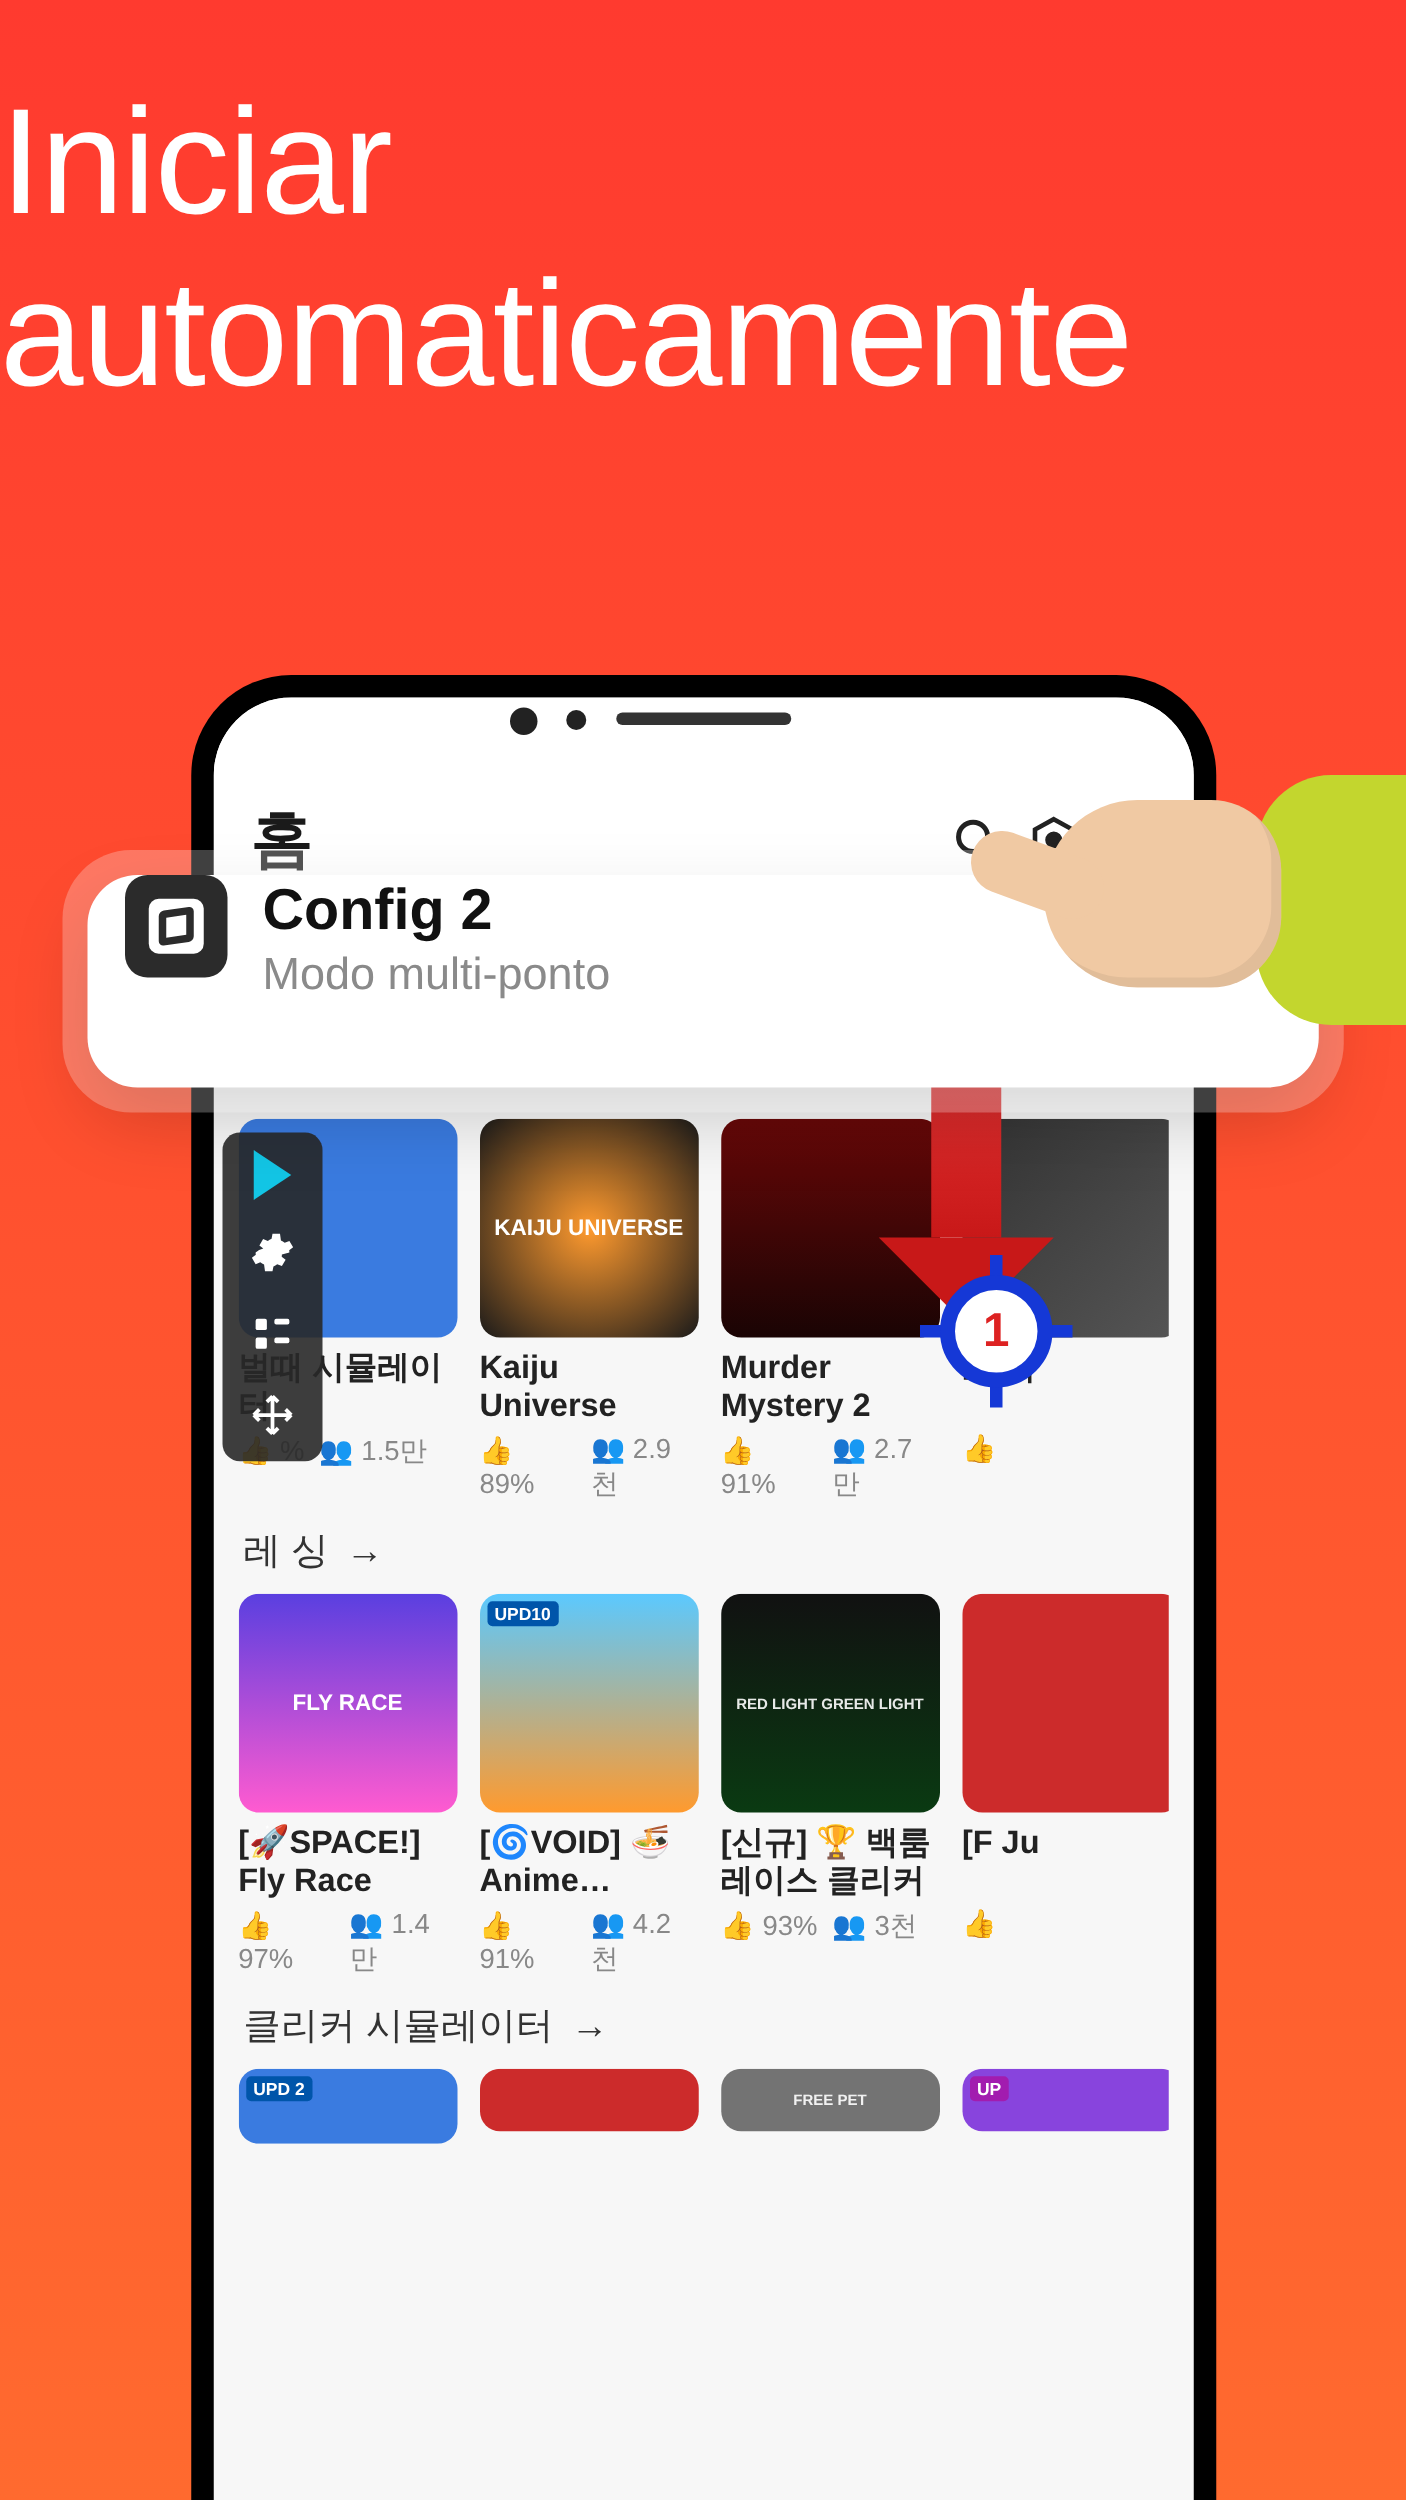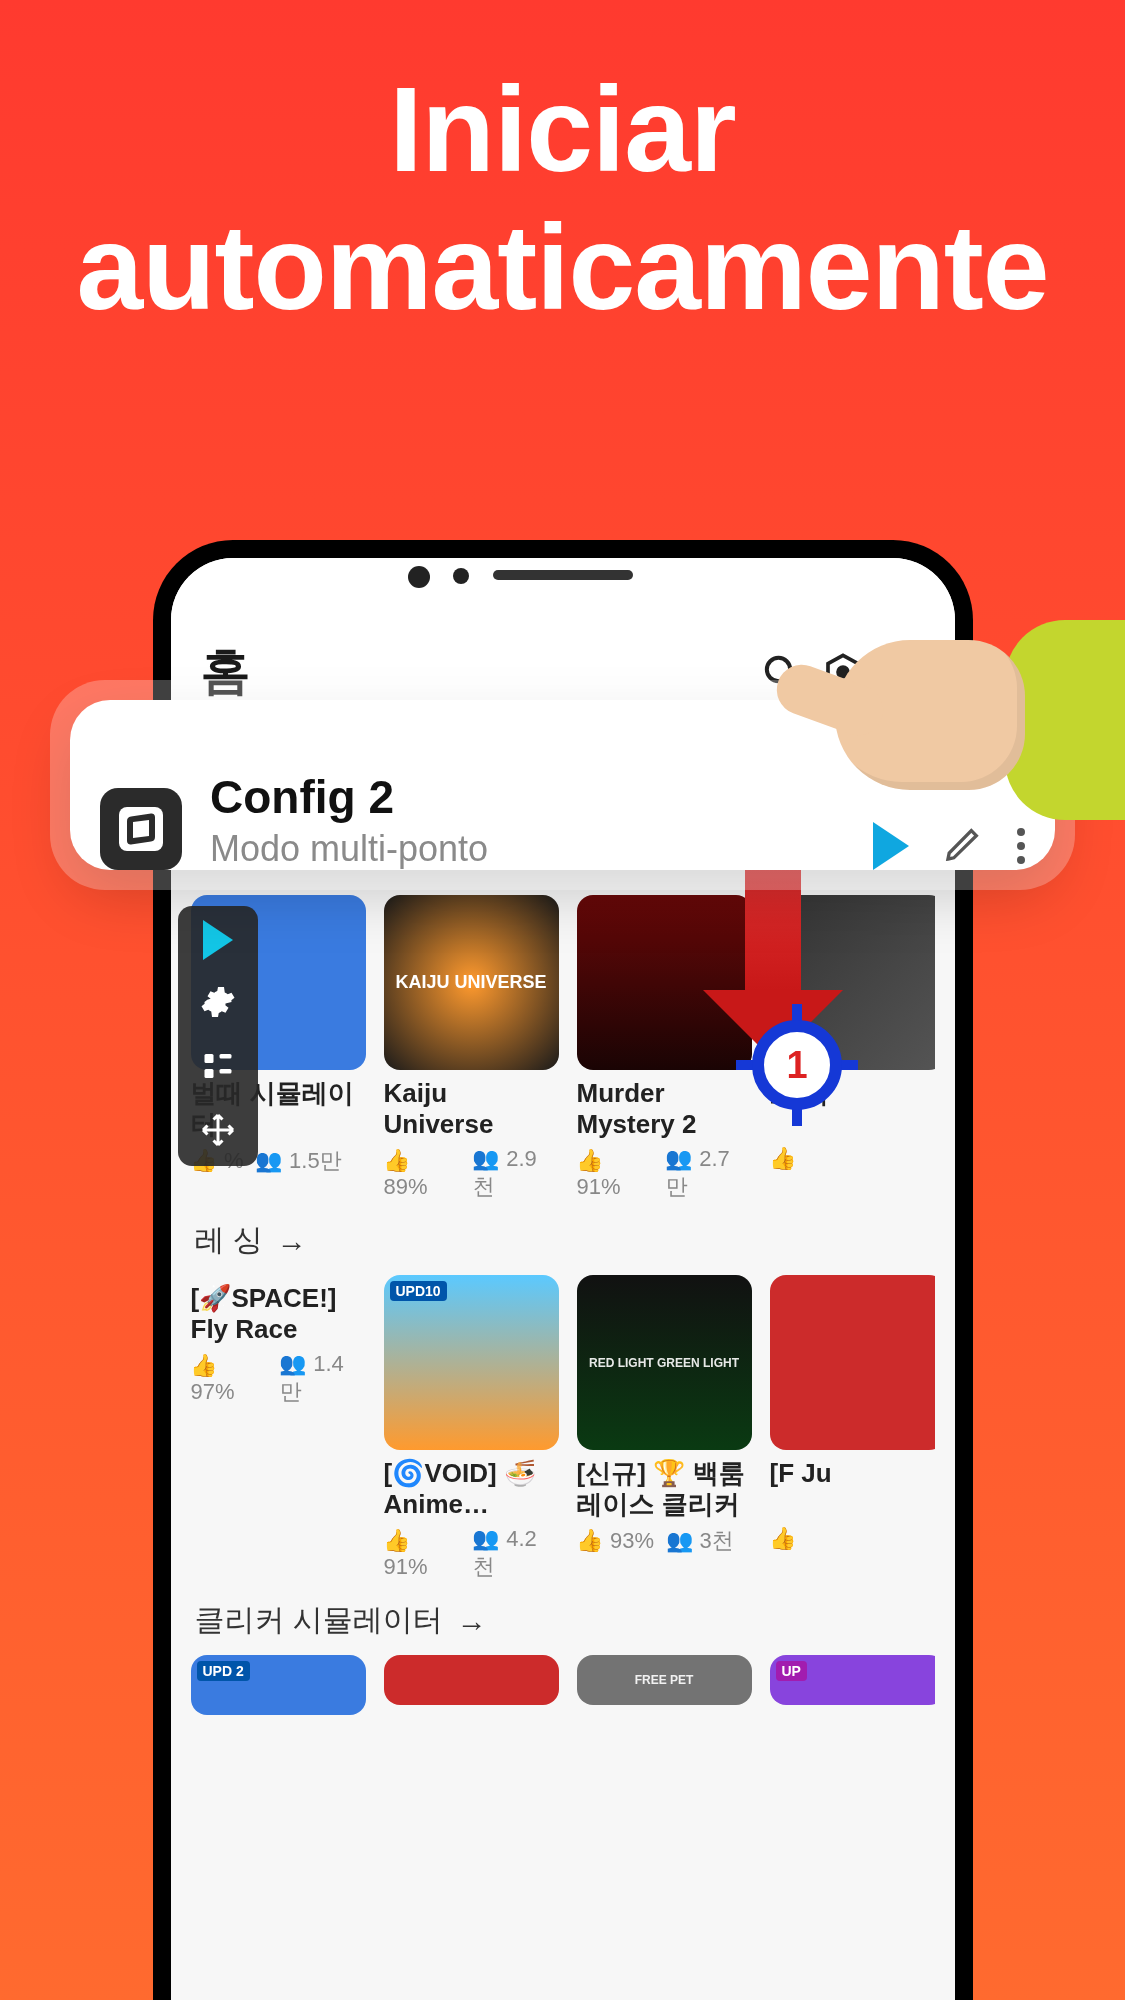--- a/index.html
+++ b/index.html
@@ -7,22 +7,22 @@
     width: 1125px;
     height: 2000px;
     background: linear-gradient(180deg, #ff3a2f 0%, #ff6a2f 100%);
     font-family: -apple-system, BlinkMacSystemFont, "Segoe UI", sans-serif;
     overflow: hidden;
     position: relative;
   }
   .hero-title {
     color: #fff;
     font-size: 120px;
-    font-weight: 700;
-    text-align: center;
+    font-weight: 400;
+    text-align: left;
     line-height: 1.15;
     padding-top: 60px;
     letter-spacing: -1px;
   }
   .phone {
     position: absolute;
     bottom: -20px;
     left: 50%;
     transform: translateX(-50%);
     width: 820px;
@@ -85,21 +85,21 @@
   .config-card {
     position: absolute;
     top: 700px;
     left: 70px;
     width: 985px;
     height: 170px;
     background: #fff;
     border-radius: 40px;
     box-shadow: 0 25px 60px rgba(0,0,0,0.18);
     display: flex;
-    align-items: flex-end;
+    align-items: flex-start;
     padding: 0 30px;
     gap: 28px;
     z-index: 200;
   }
   .config-card::before {
     content:"";
     position:absolute;
     inset:-20px;
     border-radius:55px;
     background: rgba(255,255,255,0.25);
@@ -324,20 +324,23 @@
         </div>
       </div>
 
       <div class="section-label">
         <span>레  싱</span>
         <span>→</span>
       </div>
 
       <div class="row">
         <div class="card">
+          <div class="thumb tv-fly">
+              <span>FLY RACE</span>
+            </div>
           <div class="card-title">[🚀SPACE!] Fly Race</div>
           <div class="card-stats">
             <span>👍 <span>97%</span></span>
             <span>👥 <span>1.4만</span></span>
           </div>
         </div>
         <div class="card">
           <div class="thumb tv-anime">
               <span class="badge">UPD10</span>
             </div>

